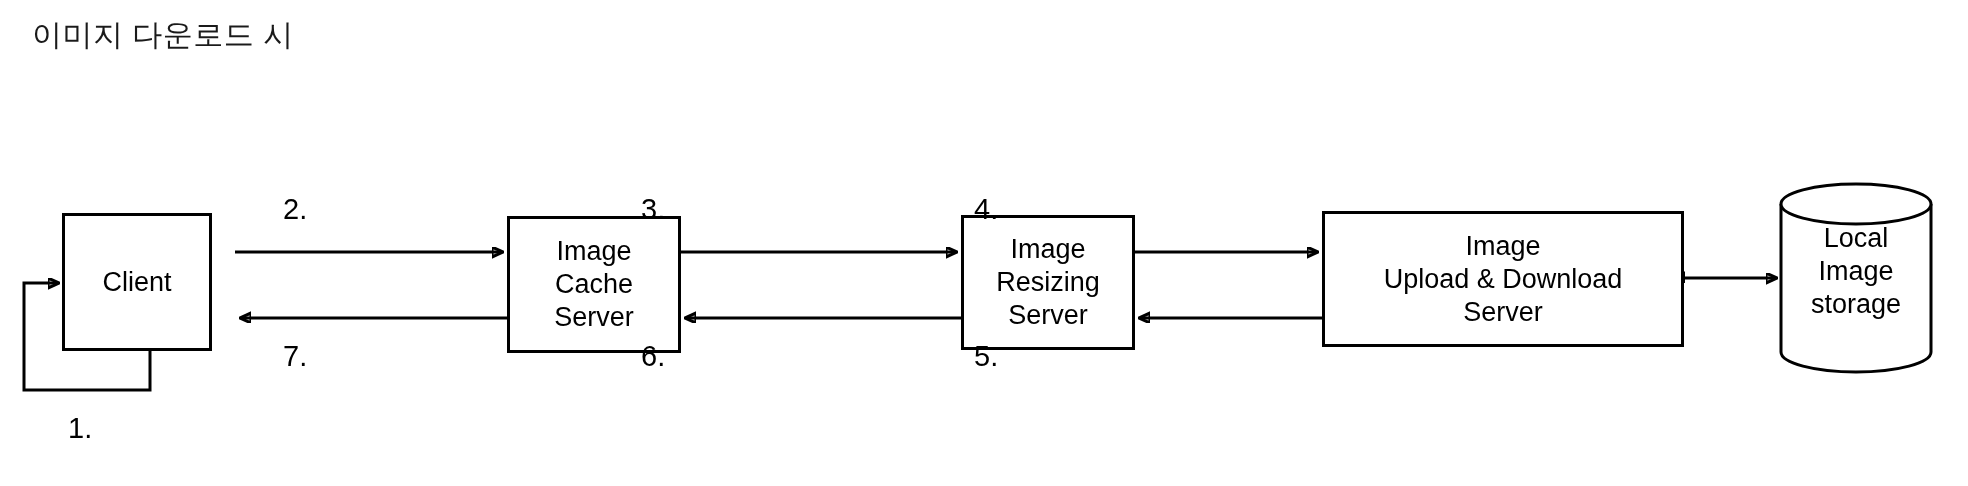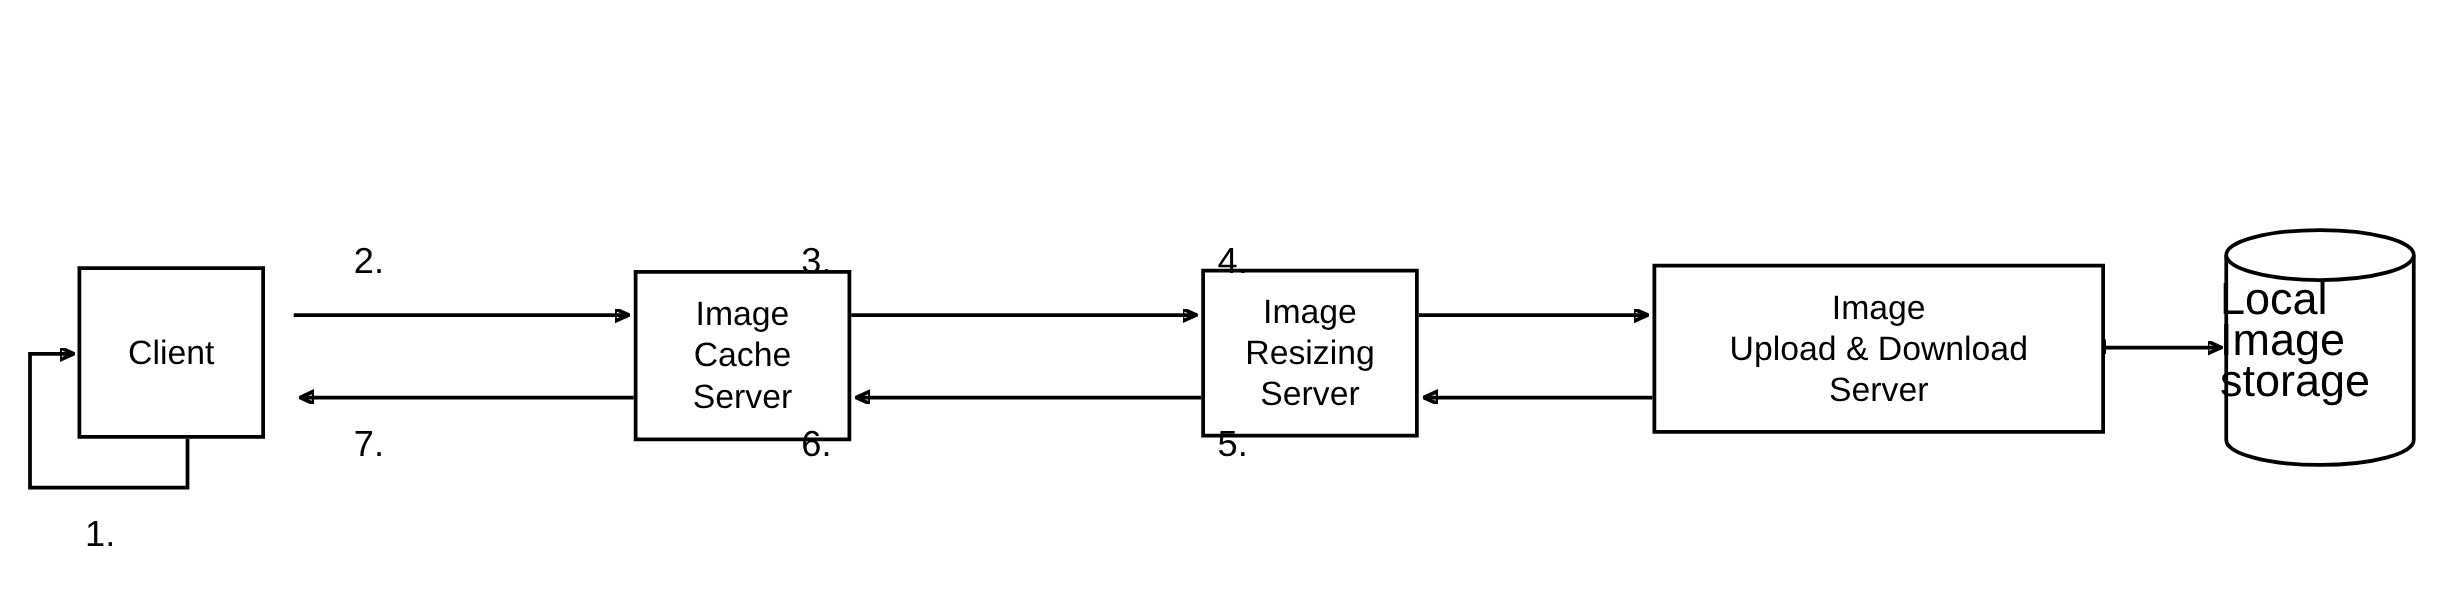--- a/index.html
+++ b/index.html
@@ -51,22 +51,22 @@
   }
   .cylinder {
     position: absolute;
     z-index: 3;
   }
   .cylinder .cyl-text {
     position: absolute;
     left: 0;
     right: 0;
     top: 40px;
-    text-align: left;
-    font-size: 36px;
+    text-align: center;
+    font-size: 27px;
     line-height: 33px;
     white-space: pre-line;
     color: #000000;
   }
   .edge-label {
     position: absolute;
     font-size: 29px;
     line-height: 32px;
     color: #000000;
     white-space: nowrap;
@@ -85,20 +85,21 @@
     stroke: #000000;
     stroke-width: 3;
     fill: none;
   }
 </style>
 </head>
 <body>
 
 <div id="canvas">
 
+  <div class="title">이미지 다운로드 시</div>
 
   <svg class="wires" viewBox="0 0 1968 486" xmlns="http://www.w3.org/2000/svg">
     <defs>
       <marker id="arrowEnd" markerWidth="12" markerHeight="12" refX="10" refY="5" orient="auto" markerUnits="userSpaceOnUse">
         <path d="M0,0 L11,5 L0,10 z" fill="#000000" stroke="none"></path>
       </marker>
       <marker id="arrowStart" markerWidth="12" markerHeight="12" refX="1" refY="5" orient="auto-start-reverse" markerUnits="userSpaceOnUse">
         <path d="M0,0 L11,5 L0,10 z" fill="#000000" stroke="none"></path>
       </marker>
     </defs>

